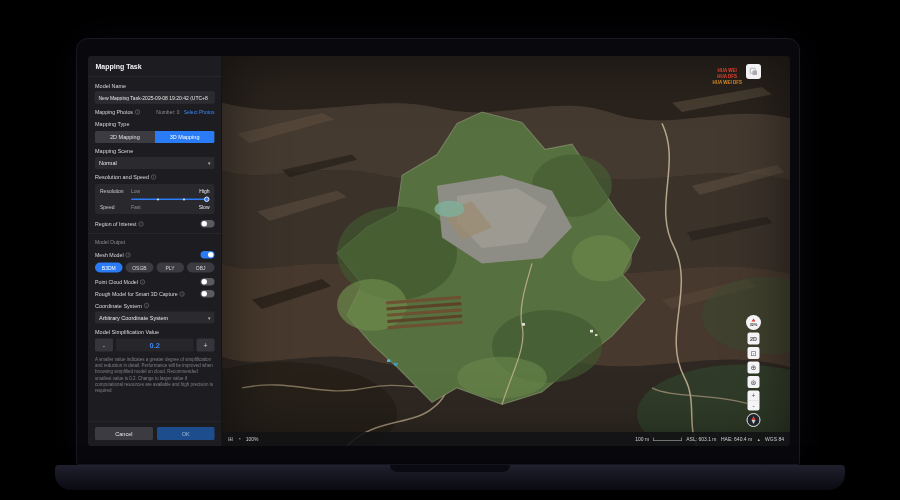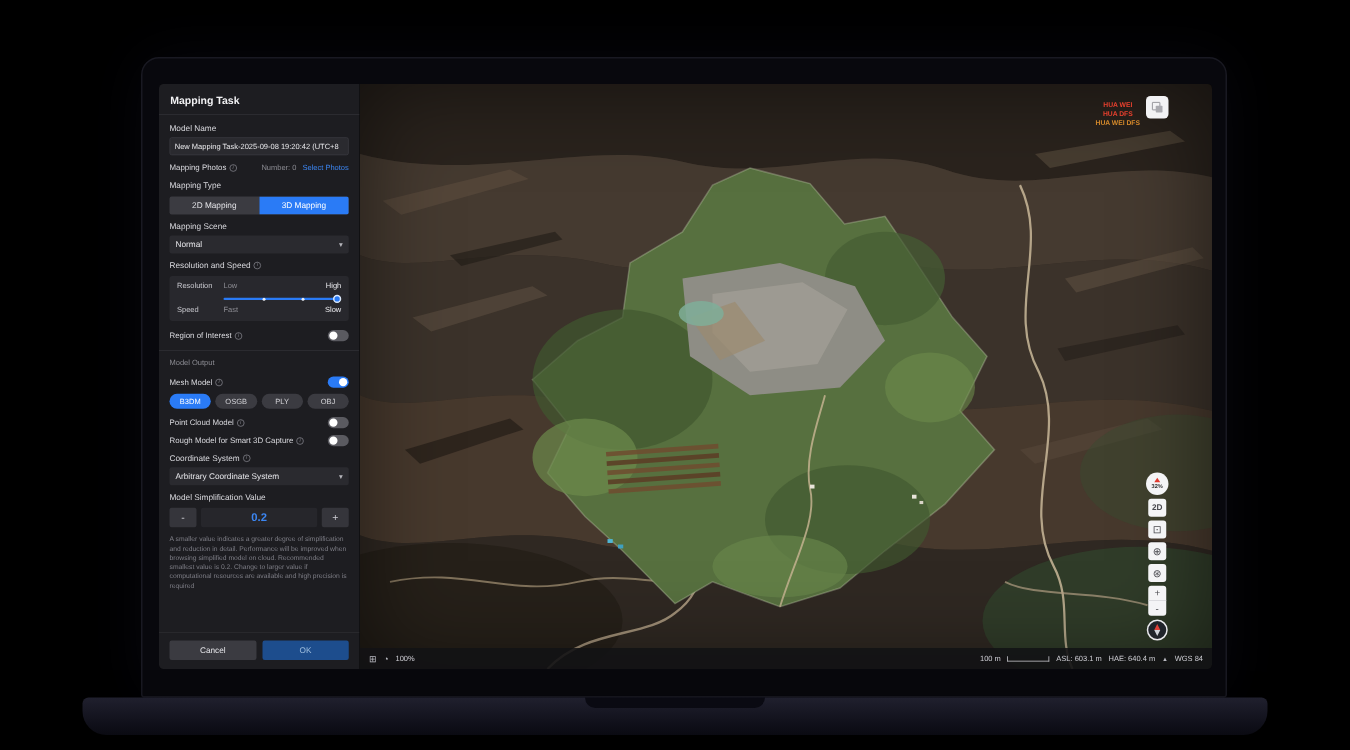--- a/index.html
+++ b/index.html
@@ -1,21 +1,21 @@
 <!DOCTYPE html>
 <html><head>
 <meta charset="utf-8">
 <style>
   * { margin:0; padding:0; box-sizing:border-box; }
   html,body { width:900px; height:500px; background:#000; overflow:hidden;
               font-family:"Liberation Sans", sans-serif; }
   .stage { position:relative; width:900px; height:500px; background:#000; }
 
   
-  .lid { position:absolute; left:94px; top:38px; width:724px; height:427px;
+  .lid { position:absolute; left:76px; top:38px; width:724px; height:427px;
          background:#08080d; border:1px solid #191922; border-radius:12px 12px 2px 2px;
          box-shadow:0 0 40px rgba(20,20,40,.35); }
   .base { position:absolute; left:55px; top:465px; width:790px; height:25px;
           background:linear-gradient(#20202e,#10101a 70%,#0a0a12);
           border-radius:4px 4px 16px 16px; box-shadow:0 8px 22px rgba(0,0,0,.7); }
   .base::before { content:""; position:absolute; left:50%; top:0; transform:translateX(-50%);
           width:120px; height:7px; background:#0a0a12; border-radius:0 0 10px 10px; }
 
   .screen { position:absolute; left:11px; top:17px; width:702px; height:390px;
             overflow:hidden; background:#000; border-radius:3px; }

